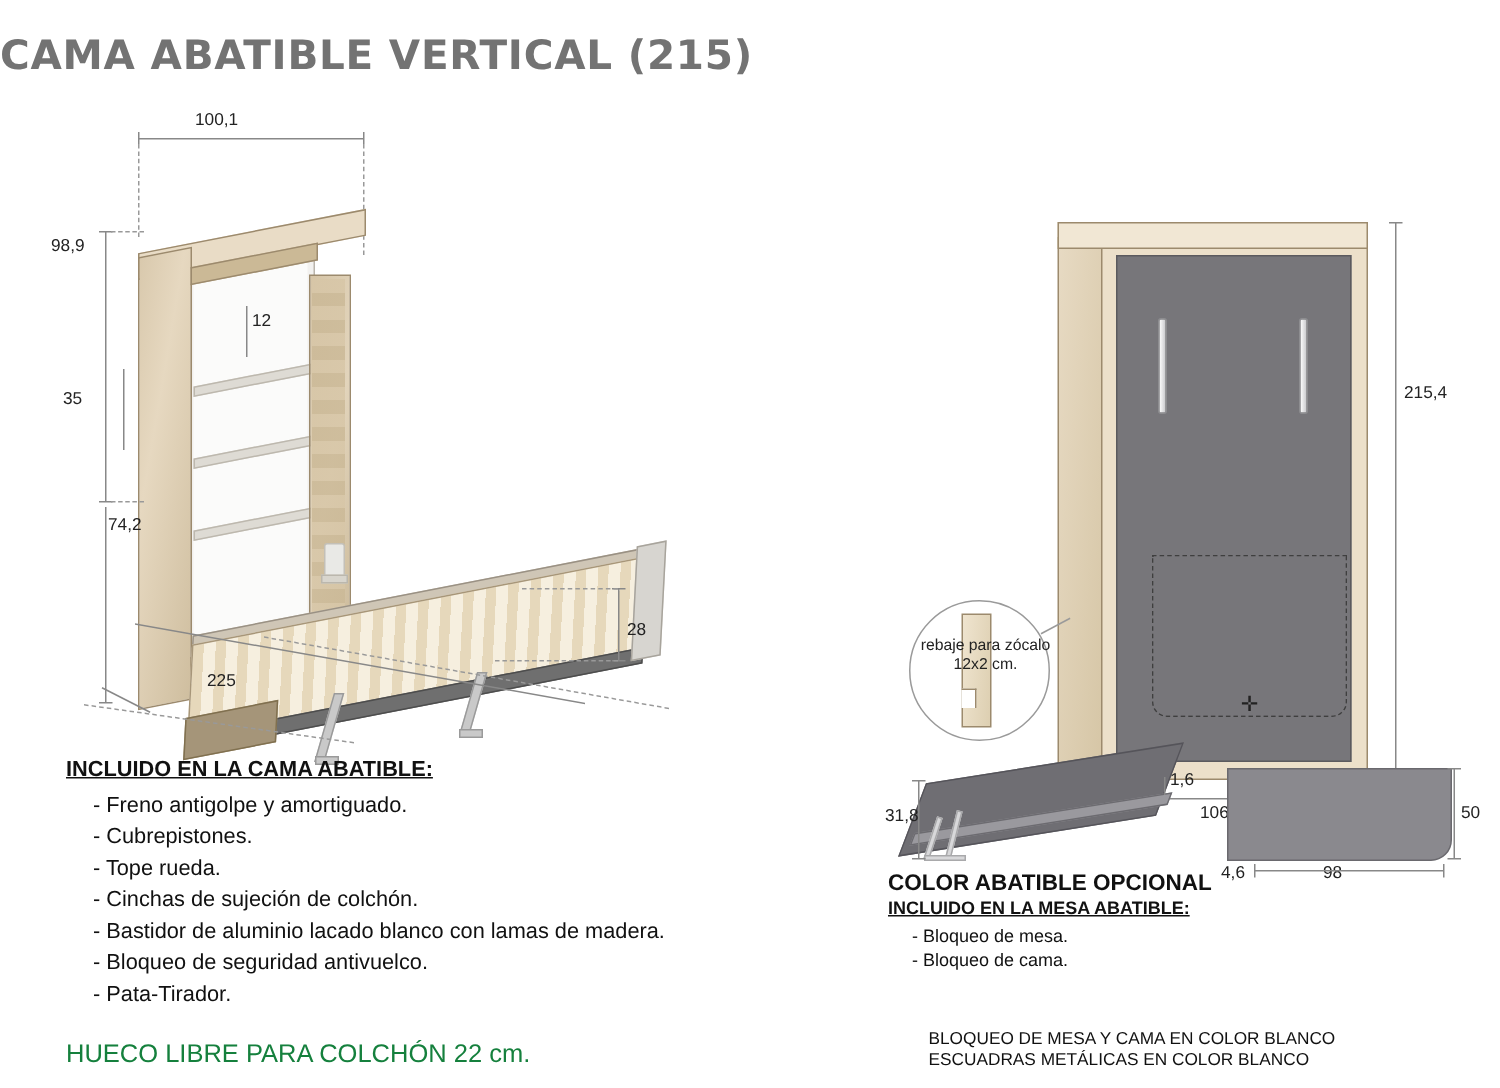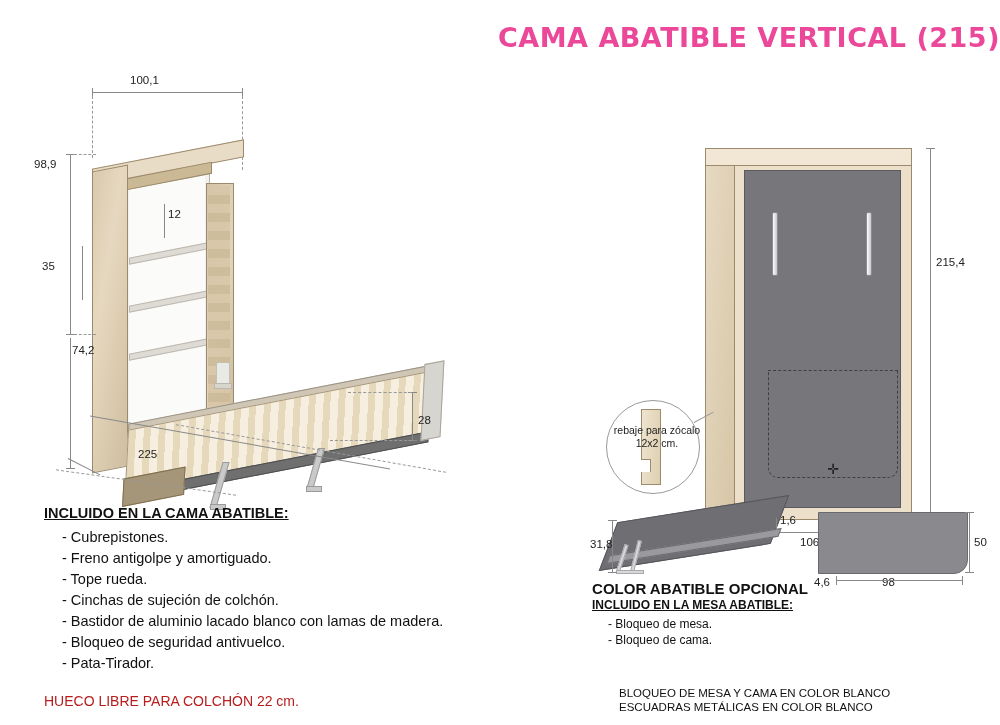--- a/index.html
+++ b/index.html
@@ -19,25 +19,25 @@
     position: absolute;
     inset: 0;
   }
 
   
   .title {
     position: absolute;
     top: 22px;
     left: 0;
     width: 1000px;
-    text-align: right;
+    text-align: left;
     font-size: 27px;
     font-weight: bold;
     letter-spacing: 0.5px;
-    color: #ec4899;
+    color: #737373;
     font-family: "DejaVu Sans", sans-serif;
   }
 
   
   .dim-text {
     position: absolute;
     font-size: 11.5px;
     color: #222;
     white-space: nowrap;
   }
@@ -426,22 +426,22 @@
     color: #111;
   }
   #left-text ul {
     margin: 0;
     padding: 0 0 0 18px;
   }
   #left-note {
     position: absolute;
     left: 44px;
     top: 693px;
-    font-size: 14px;
-    color: #b91c1c;
+    font-size: 17px;
+    color: #15803d;
   }
 
   .mesa-title {
     position: absolute;
     left: 590px;
     top: 580px;
     width: 220px;
     text-align: center;
     font-size: 15px;
     font-weight: bold;
@@ -626,22 +626,22 @@
     <div class="line hline thin" style="left:246px; top:80px; width:126px;"></div>
     <div class="line vline thin" style="left:246px; top:76px; height:9px;"></div>
     <div class="line vline thin" style="left:372px; top:76px; height:9px;"></div>
   </div>
 
   <div class="mesa-title">COLOR ABATIBLE OPCIONAL</div>
 
   <div id="left-text">
     <div class="heading">INCLUIDO EN LA CAMA ABATIBLE:</div>
     <ul>
+      <li>- Freno antigolpe y amortiguado.</li>
       <li>- Cubrepistones.</li>
-      <li>- Freno antigolpe y amortiguado.</li>
       <li>- Tope rueda.</li>
       <li>- Cinchas de sujeción de colchón.</li>
       <li>- Bastidor de aluminio lacado blanco con lamas de madera.</li>
       <li>- Bloqueo de seguridad antivuelco.</li>
       <li>- Pata-Tirador.</li>
     </ul>
   </div>
   <div id="left-note">HUECO LIBRE PARA COLCHÓN 22 cm.</div>
 
   <div id="mesa-text">

